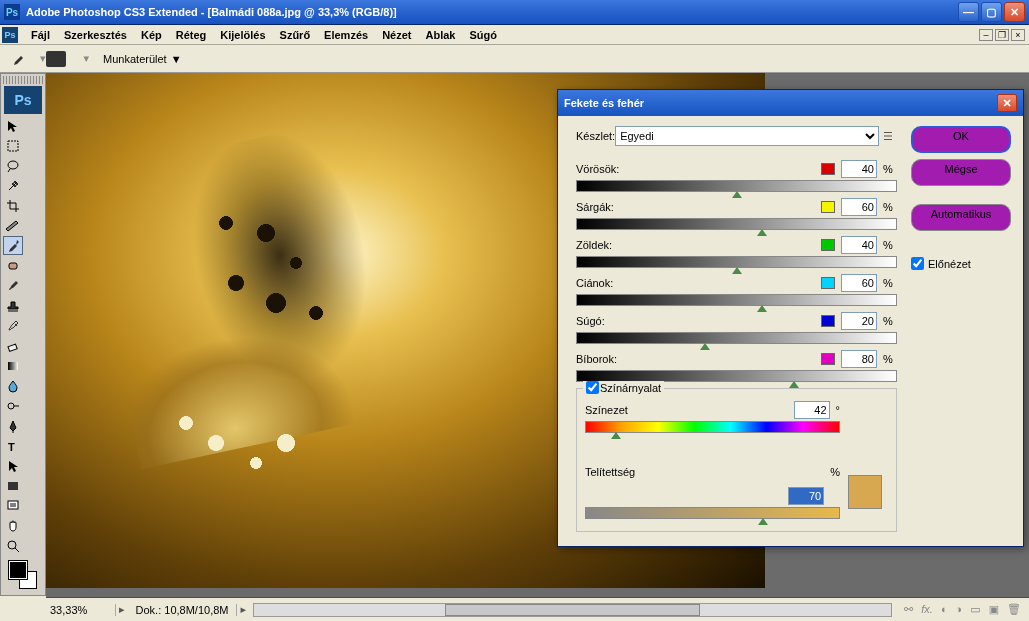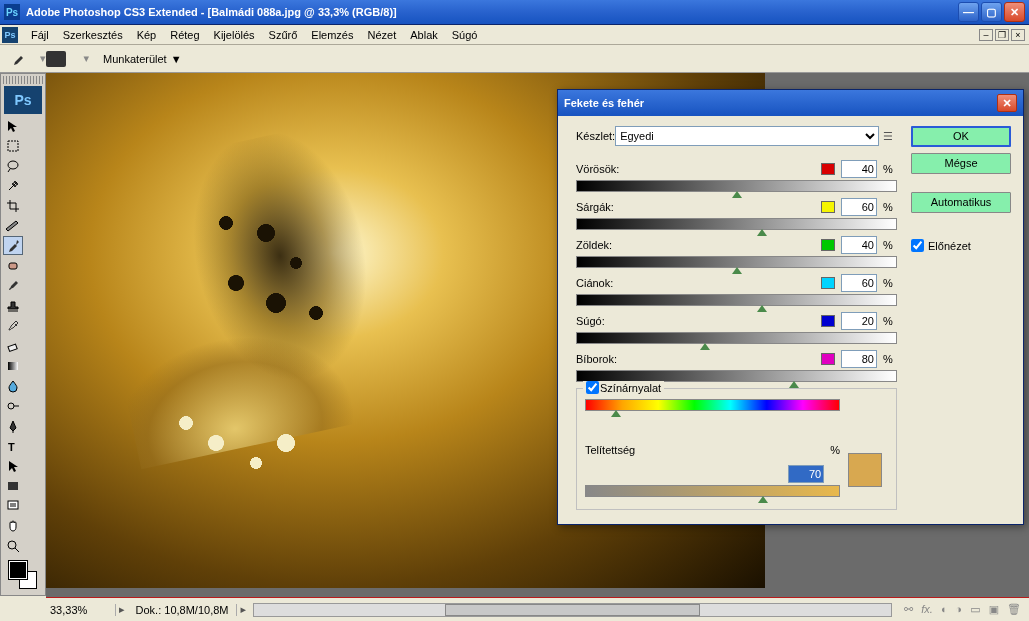--- a/index.html
+++ b/index.html
@@ -9,21 +9,21 @@
 .titlebar { height: 25px; background: linear-gradient(to bottom, #3b77dd 0%, #2862cd 50%, #1753c0 100%); display: flex; align-items: center; padding: 0 4px; border-bottom: 1px solid #0a246a; }
 .titlebar .app-icon { width: 16px; height: 16px; background: #0a3d8f; margin-right: 6px; display:flex; align-items:center; justify-content:center; color:#6ad4ff; font-weight:bold; font-size:10px;}
 .titlebar .title { color: #fff; font-weight: bold; flex: 1; }
 .titlebar .win-btns { display: flex; gap: 2px; }
 .titlebar .win-btn { width: 21px; height: 20px; background: linear-gradient(to bottom,#6fa3ef,#2c62c8); border: 1px solid #1c4db0; border-radius: 3px; display:flex; align-items:center; justify-content:center; color:#fff; font-weight:bold; cursor:pointer; }
 .titlebar .win-btn.close { background: linear-gradient(to bottom,#f08f7a,#d84a2a); border-color:#b03012;}
 
 
 .menubar { height: 20px; background: #ece9d8; display: flex; align-items: center; padding: 0 2px; border-bottom: 1px solid #aca899; }
 .menubar .ps-badge { width:16px; height:16px; background:#15426f; color:#7fc8ff; display:flex;align-items:center;justify-content:center;font-size:9px;font-weight:bold; margin-right:6px;}
-.menubar .mitem { padding: 2px 7px; cursor: pointer; }
+.menubar .mitem { padding: 2px 7px; cursor: pointer; font-weight: bold; }
 .menubar .spacer { flex:1; }
 .menubar .doc-ctrl { display:flex; gap:2px; margin-right:2px;}
 .menubar .doc-ctrl span{ width:14px; height:12px; border:1px solid #888; background:#ece9d8; font-size:9px; display:flex;align-items:center;justify-content:center; cursor:pointer;}
 
 
 .optbar { height: 28px; background: #ece9d8; border-bottom: 1px solid #999; display:flex; align-items:center; padding:0 8px;}
 .optbar .eyedrop { width:20px; height:20px; display:flex; align-items:center; justify-content:center; margin-right:12px;}
 .optbar .opt-msg { flex:1; text-align:center; color:#333; }
 .optbar .bridge-icon { width:20px; height:16px; background:#333; margin-right:18px; border-radius:2px;}
 .optbar .workspace { display:flex; align-items:center; gap:4px;}
@@ -69,21 +69,21 @@
 .statusbar .layer-icons span{ color:#888; font-size:11px;}
 
 
 .dialog { position:absolute; left:557px; top:89px; width:467px; background:#ece9d8; border:1px solid #0a246a; box-shadow:2px 2px 8px rgba(0,0,0,0.4);}
 .dialog .dlg-title { height:26px; background: linear-gradient(to bottom,#3b77dd,#1753c0); color:#fff; font-weight:bold; display:flex; align-items:center; padding:0 6px;}
 .dialog .dlg-title .t { flex:1;}
 .dialog .dlg-close { width:20px; height:18px; background:linear-gradient(to bottom,#f08f7a,#d84a2a); border:1px solid #b03012; border-radius:2px; color:#fff; display:flex;align-items:center;justify-content:center; cursor:pointer; font-weight:bold;}
 .dialog .dlg-body { padding:10px 12px 14px 18px; display:flex; gap:14px;}
 .dialog .dlg-left { flex:1; }
 .dialog .dlg-right { width:100px; display:flex; flex-direction:column; gap:6px; align-items:stretch;}
-.dlg-btn { height:21px; background:#86efac; border:1px solid #888; border-radius:1px; cursor:pointer; text-align:center; line-height:19px;}
+.dlg-btn { height:27px; background:#a21caf; border:1px solid #888; border-radius:10px; cursor:pointer; text-align:center; line-height:19px;}
 .dlg-btn.default { border:2px solid #2a5bd7; line-height:17px;}
 .chk { display:flex; align-items:center; gap:4px; margin-top:20px;}
 .chk input{ width:13px; height:13px;}
 
 .preset-row { display:flex; align-items:center; margin-bottom:14px;}
 .preset-row select { flex:1; height:20px; background:#fff; border:1px solid #7f9db9;}
 .preset-row .preset-icon { width:18px; text-align:center; color:#555;}
 
 .channel { margin-bottom:4px;}
 .channel .ch-row { display:flex; align-items:center; gap:6px; margin-bottom:2px;}
@@ -394,20 +394,26 @@
           </div>
         </div>
 
       <div class="tint-box">
         <div class="tint-chk">
           <input type="checkbox" checked="" style="">
           <span>Színárnyalat</span>
         </div>
         <div style="display:flex; gap:8px;">
           <div style="flex:1">
+            <div class="tint-row">
+              <span class="tl">Színezet</span>
+              <div style="flex:1"></div>
+              <input class="tinput" value="42" style="">
+              <span>°</span>
+            </div>
             <div class="hue-bar">
                 <div class="tri"></div>
               </div>
             <div class="tint-row">
               <span class="tl">Telítettség</span>
               <div style="flex:1"></div>
               <input class="tinput sel" value="70" style="">
               <span>%</span>
             </div>
             <div class="sat-bar">

